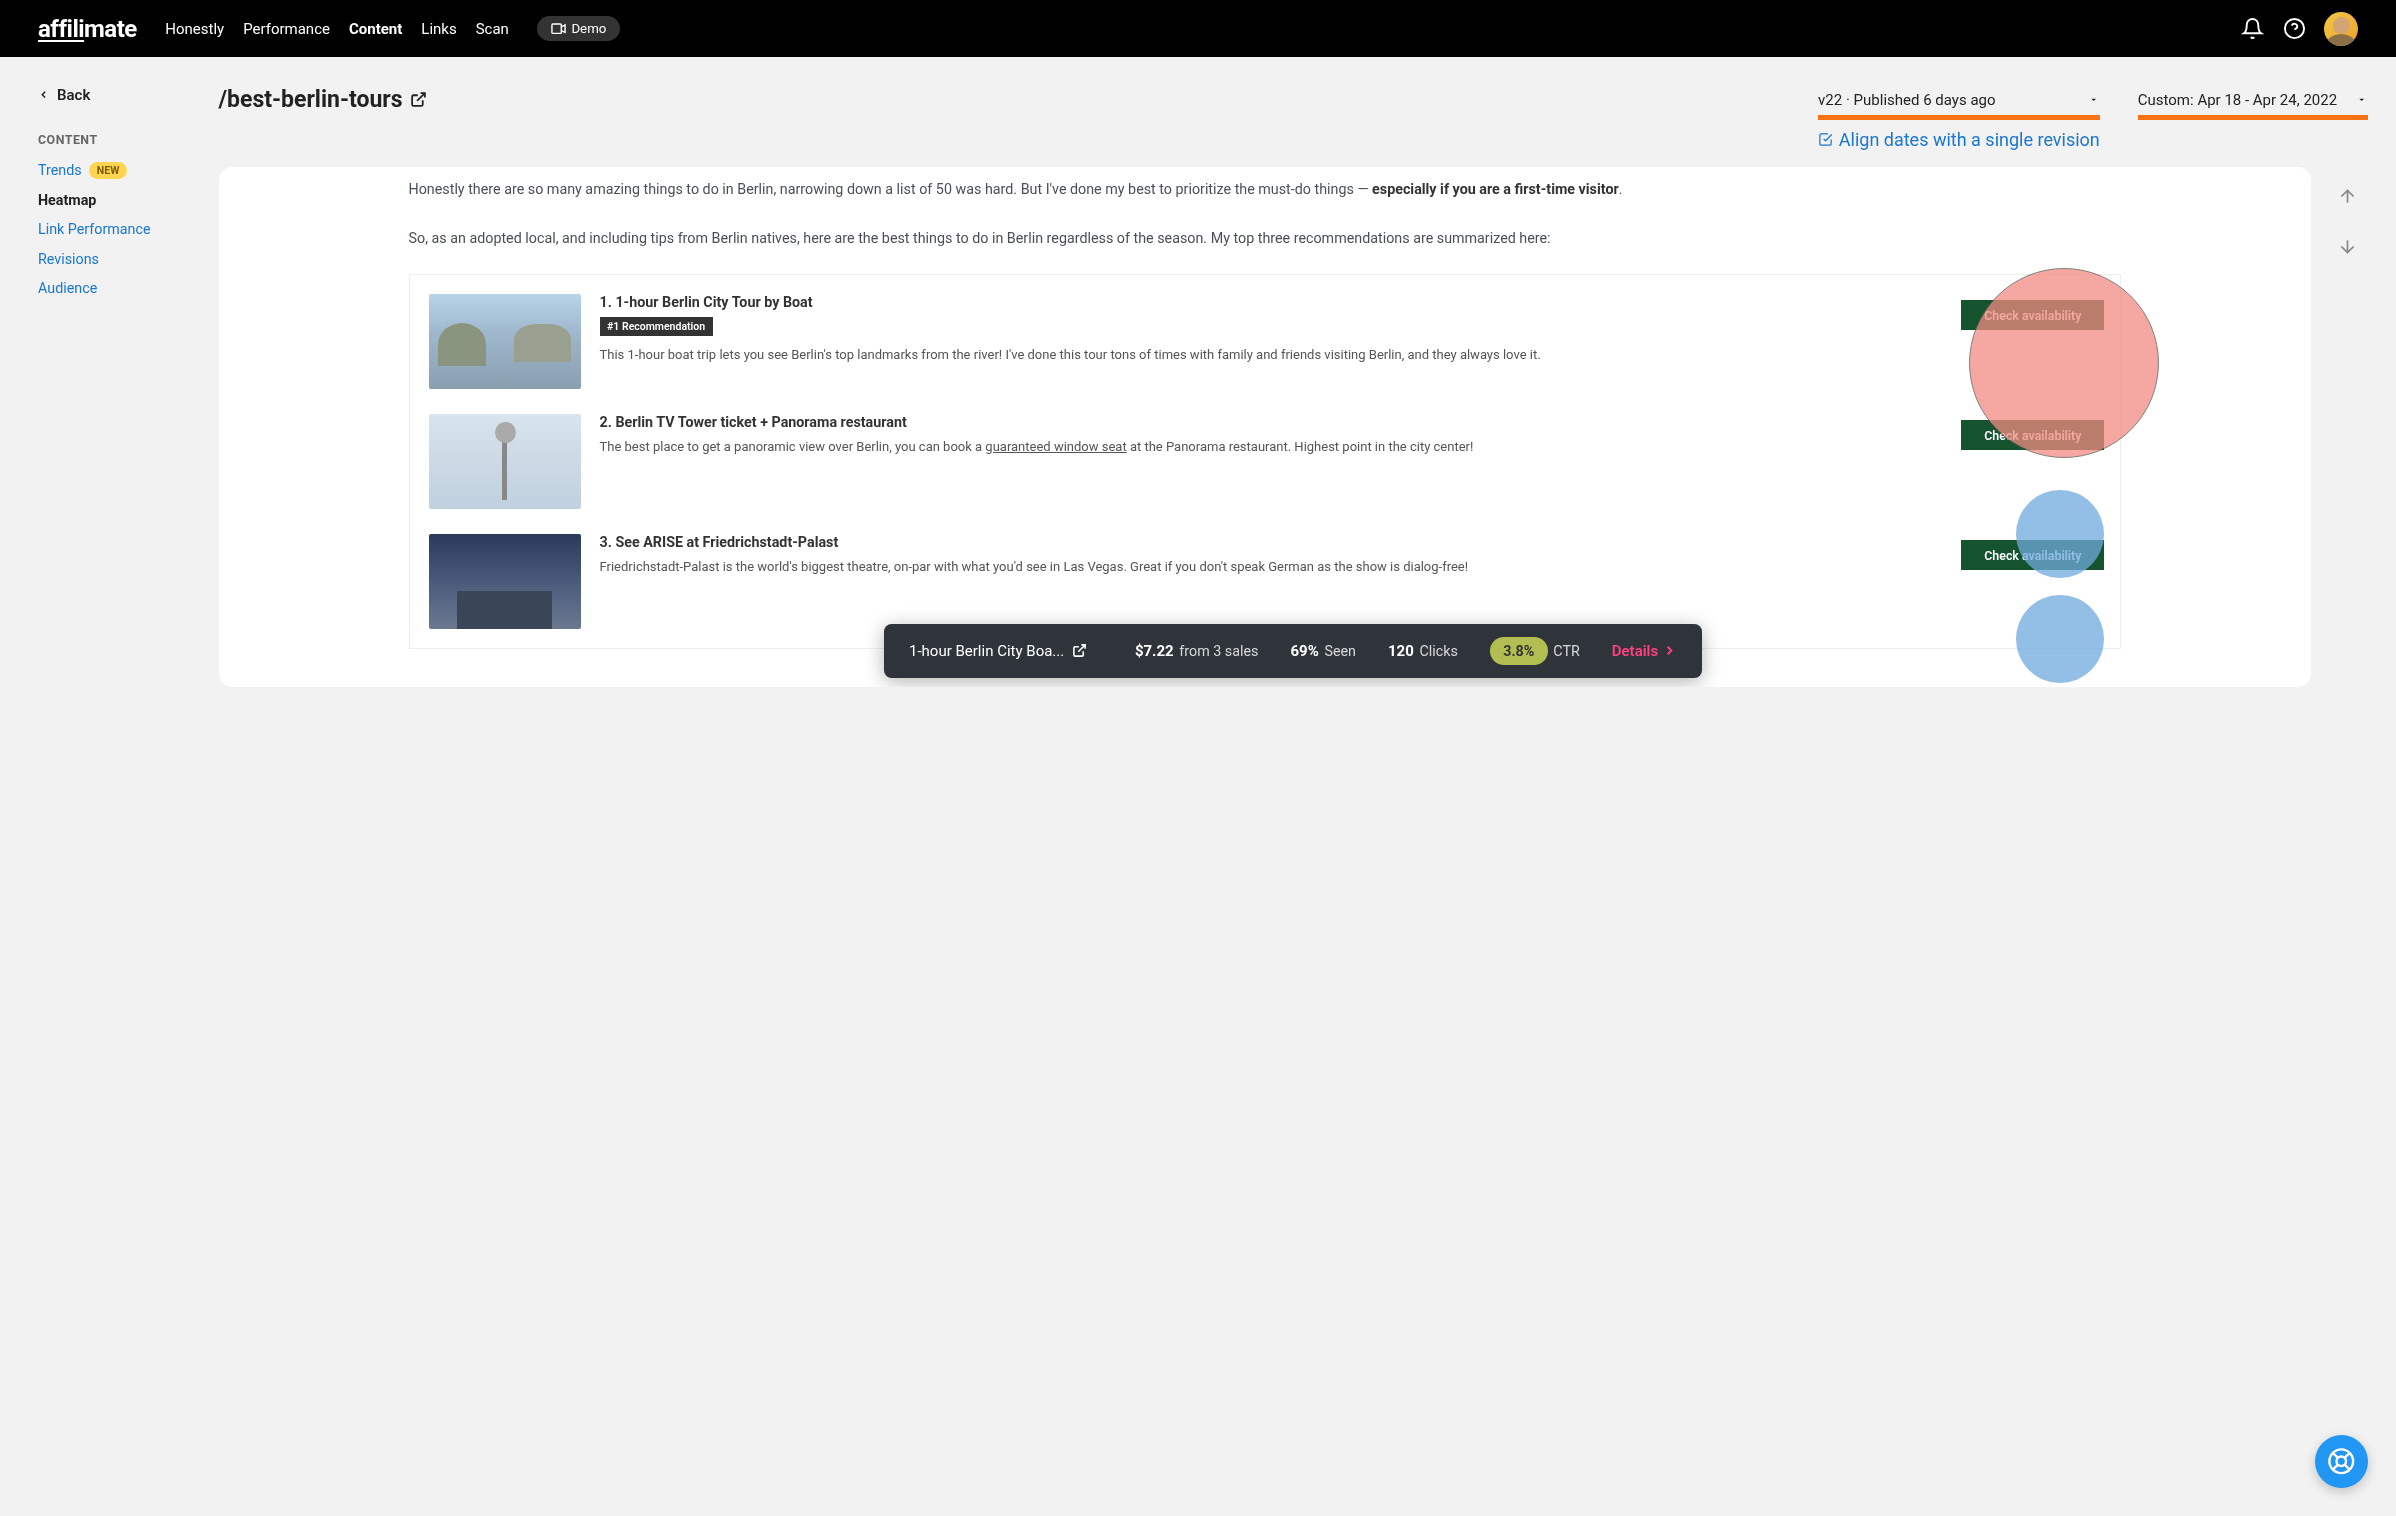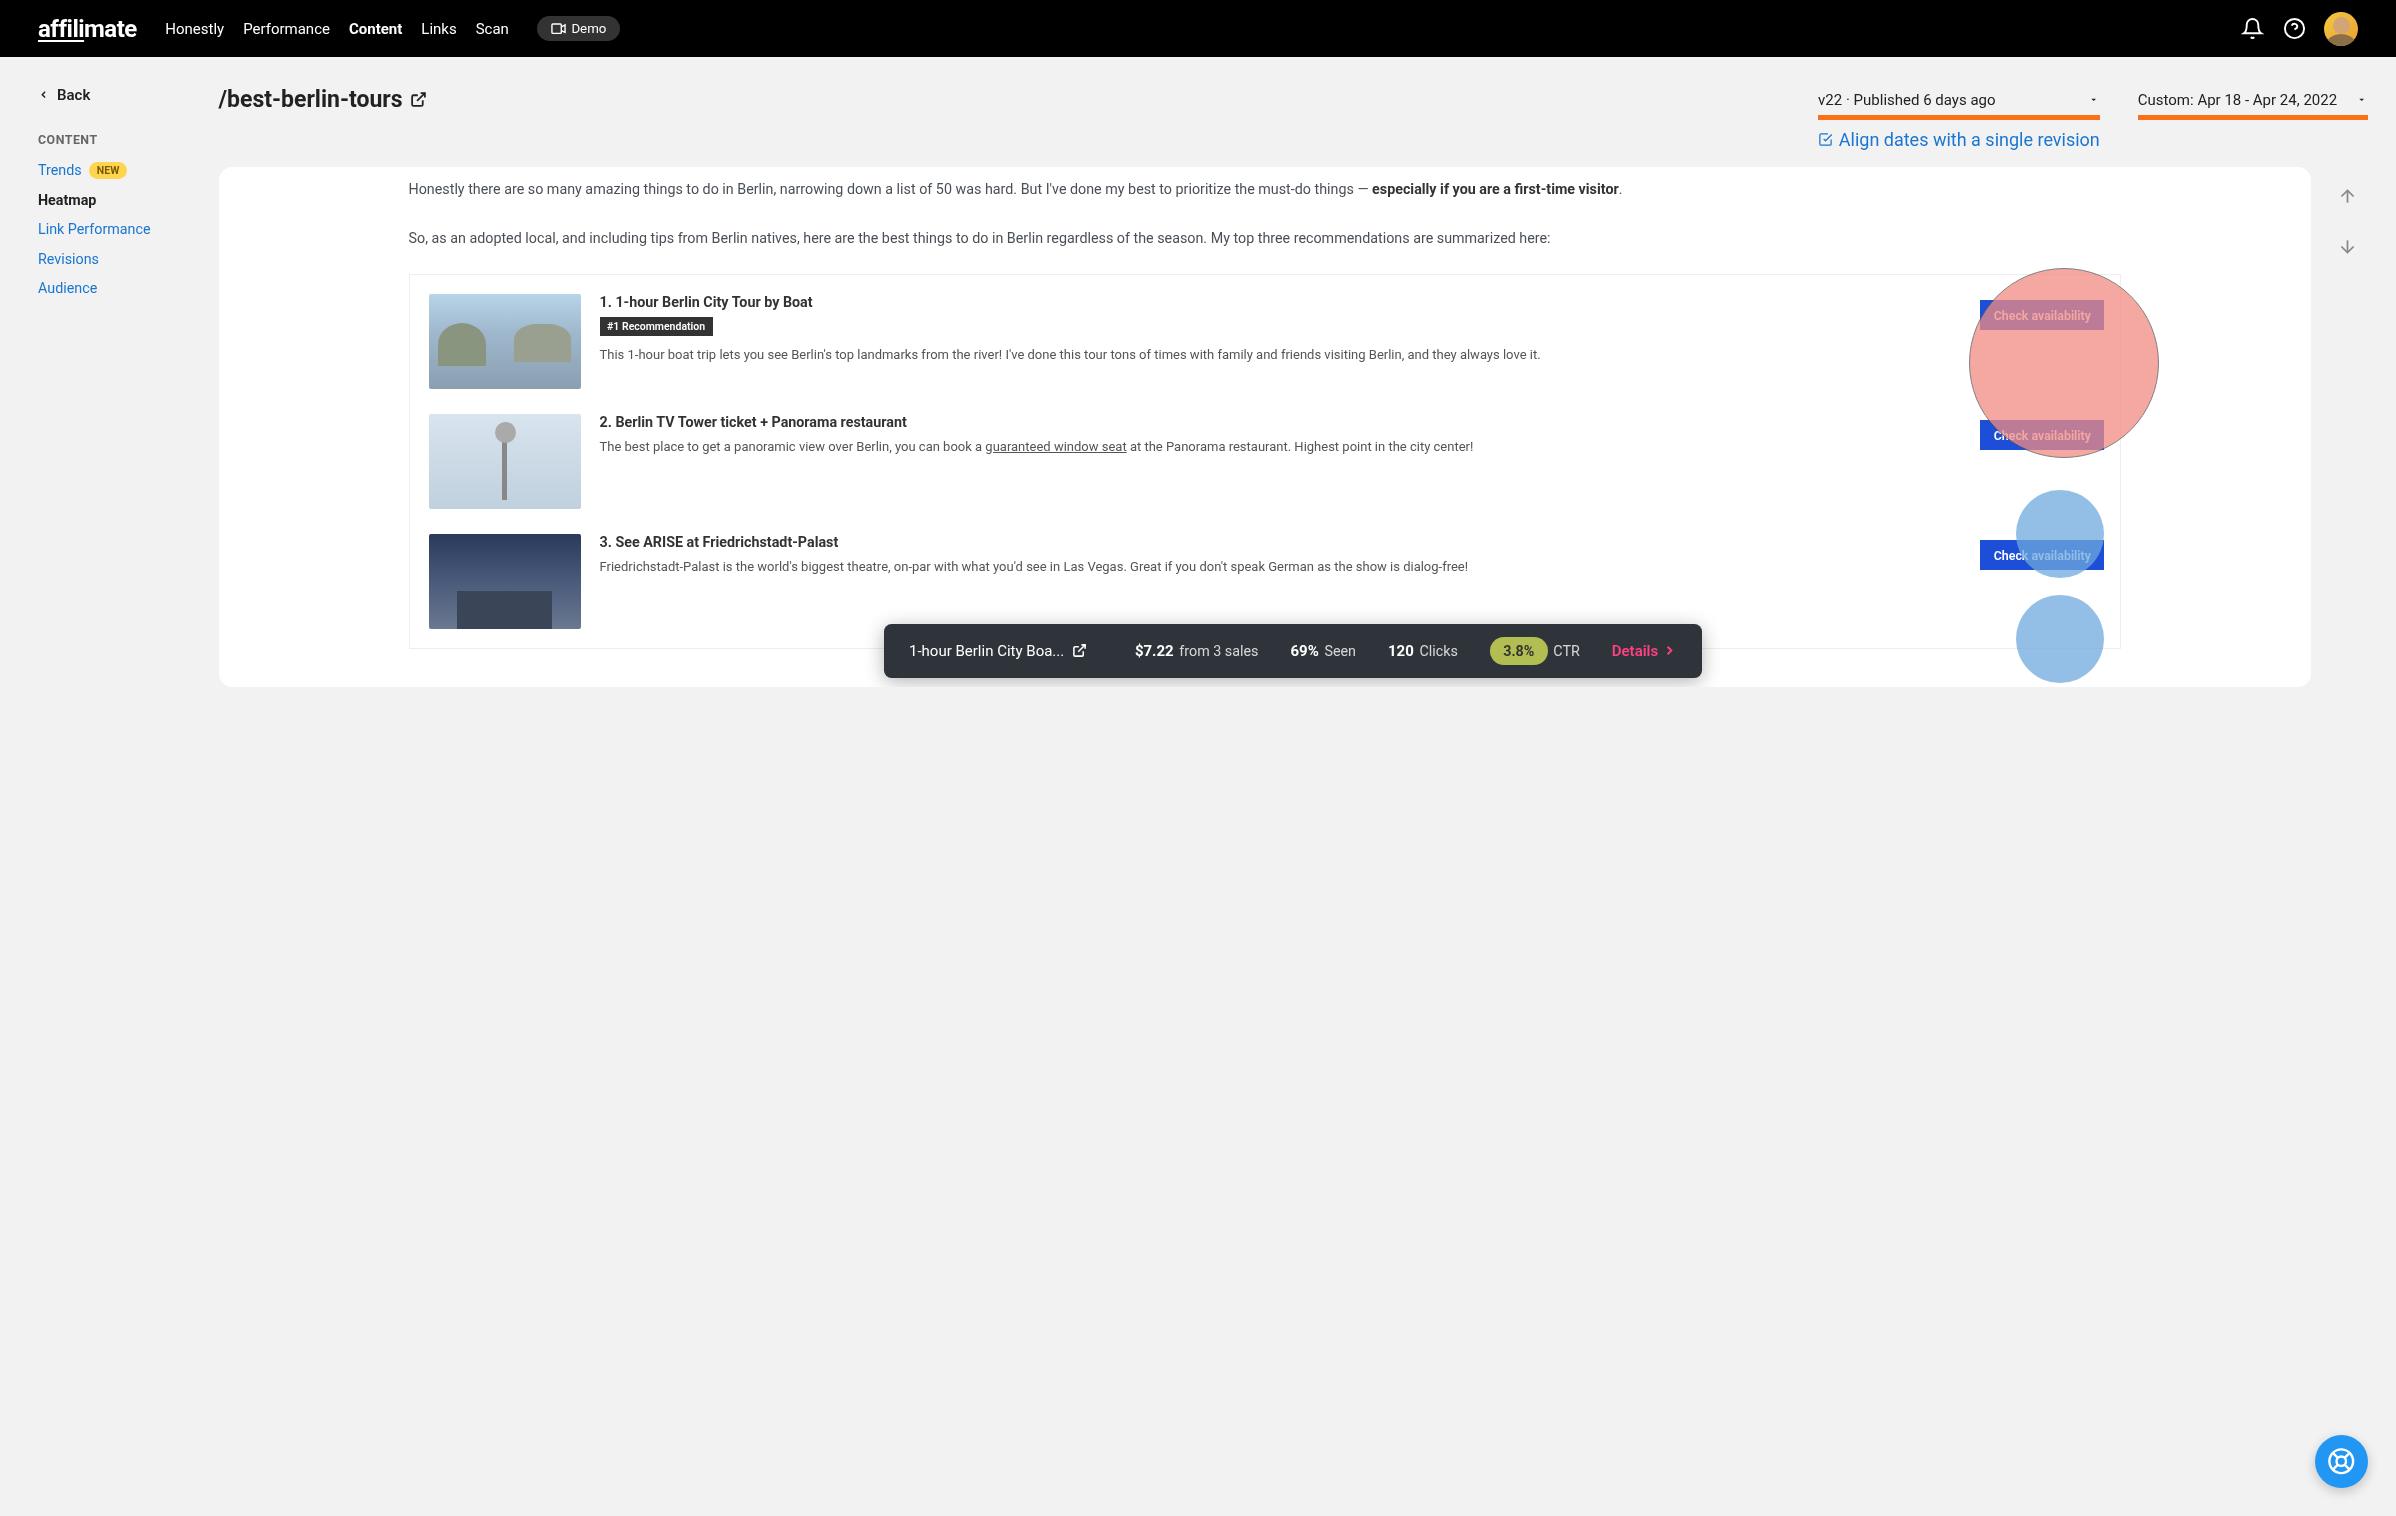--- a/index.html
+++ b/index.html
@@ -51,21 +51,21 @@
 .rec-img.img2 { background:linear-gradient(180deg,#d8e4ee 0%,#c0d0de 100%); }
 .rec-img.img2::before { content:""; position:absolute; width:5.7px; height:67px; background:#888; left:73px; top:19px; }
 .rec-img.img2::after { content:""; position:absolute; width:21px; height:21px; background:#aaa; border-radius:50%; left:66px; top:7.6px; }
 .rec-img.img3 { background:linear-gradient(180deg,#2a3a5a 0%,#4a5a7a 50%,#6a7890 100%); }
 .rec-img.img3::before { content:""; position:absolute; width:95px; height:38px; background:#3a4558; left:28.5px; bottom:0; }
 .rec-body { flex:1; }
 .rec-title { font-weight:700; font-size:14.3px; color:#333; margin-bottom:5.7px; }
 .rec-badge { background:#333; color:#fff; font-size:10.5px; font-weight:600; padding:2.9px 7.6px; display:inline-block; margin-bottom:7.6px; }
 .rec-desc { font-size:13px; color:#555; line-height:1.7; }
 .rec-desc a { color:#555; text-decoration:underline; }
-.check-btn { background:#1d4ed8; color:#fff; font-size:12.4px; font-weight:600; padding:7.6px 13.3px; border:none; position:absolute; right:-3.8px; top:5.7px; width:124px; text-align:center; }
+.check-btn { background:#14532d; color:#fff; font-size:12.4px; font-weight:600; padding:7.6px 13.3px; border:none; position:absolute; right:-3.8px; top:5.7px; width:143px; text-align:center; }
 
 .heat-circle { position:absolute; border-radius:50%; opacity:0.75; pointer-events:none; }
 .heat1 { width:190px; height:190px; background:#f28b82; border:1.9px solid #555; top:101px; right:152px; }
 .heat2 { width:88px; height:88px; background:#6fa8dc; top:323px; right:207px; }
 .heat3 { width:88px; height:88px; background:#6fa8dc; top:428px; right:207px; }
 
 .scroll-arrows { position:absolute; right:9.5px; top:19px; display:flex; flex-direction:column; gap:28.5px; }
 .scroll-arrow { width:21px; height:21px; color:#888; cursor:pointer; }
 
 .bottom-bar { position:absolute; bottom:9.5px; left:50%; transform:translateX(-50%); background:#2e343a; color:#fff; border-radius:7.6px; padding:13.3px 25px; display:flex; align-items:center; gap:32px; font-size:15px; width:818px; box-shadow:0 3.8px 19px rgba(0,0,0,0.3); }

